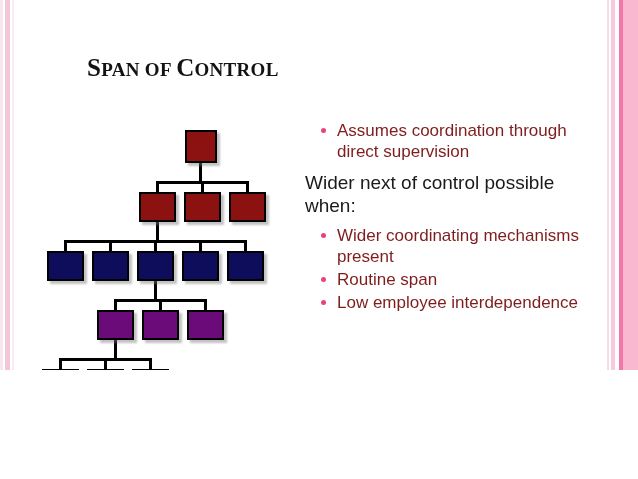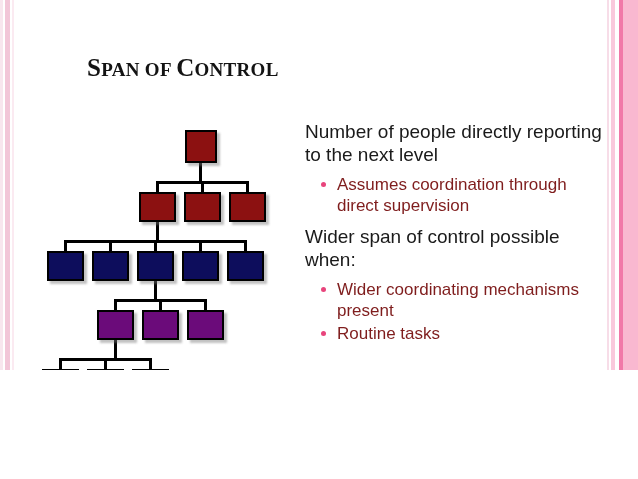--- a/index.html
+++ b/index.html
@@ -100,24 +100,24 @@
       <div class="node c-navy" style="left: 227px; top: 251px; width: 37px; height: 30px;"></div>
       <div class="node c-purple" style="left: 97px; top: 310px; width: 37px; height: 30px;"></div>
       <div class="node c-purple" style="left: 142px; top: 310px; width: 37px; height: 30px;"></div>
       <div class="node c-purple" style="left: 187px; top: 310px; width: 37px; height: 30px;"></div>
       <div class="node c-steel" style="left: 42px; top: 369px; width: 37px; height: 30px;"></div>
       <div class="node c-steel" style="left: 87px; top: 369px; width: 37px; height: 30px;"></div>
       <div class="node c-steel" style="left: 132px; top: 369px; width: 37px; height: 30px;"></div>
     </div>
 
   <div id="textcol">
-    <p class="lead">Number of people directly reporting to the next level</p>
     <ul class="blist bspace" id="blist1">
         <li><span class="bdot"></span><span>Assumes coordination through direct supervision</span></li>
       </ul>
-    <p class="lead">Wider span of control possible when:</p>
+    <p class="lead">Wider next of control possible when:</p>
     <ul class="blist" id="blist2">
         <li><span class="bdot"></span><span>Wider coordinating mechanisms present</span></li>
-        <li><span class="bdot"></span><span>Routine tasks</span></li>
+        <li><span class="bdot"></span><span>Routine span</span></li>
+        <li><span class="bdot"></span><span>Low employee interdependence</span></li>
       </ul>
   </div>
 
 </div>
 
 </body></html>

